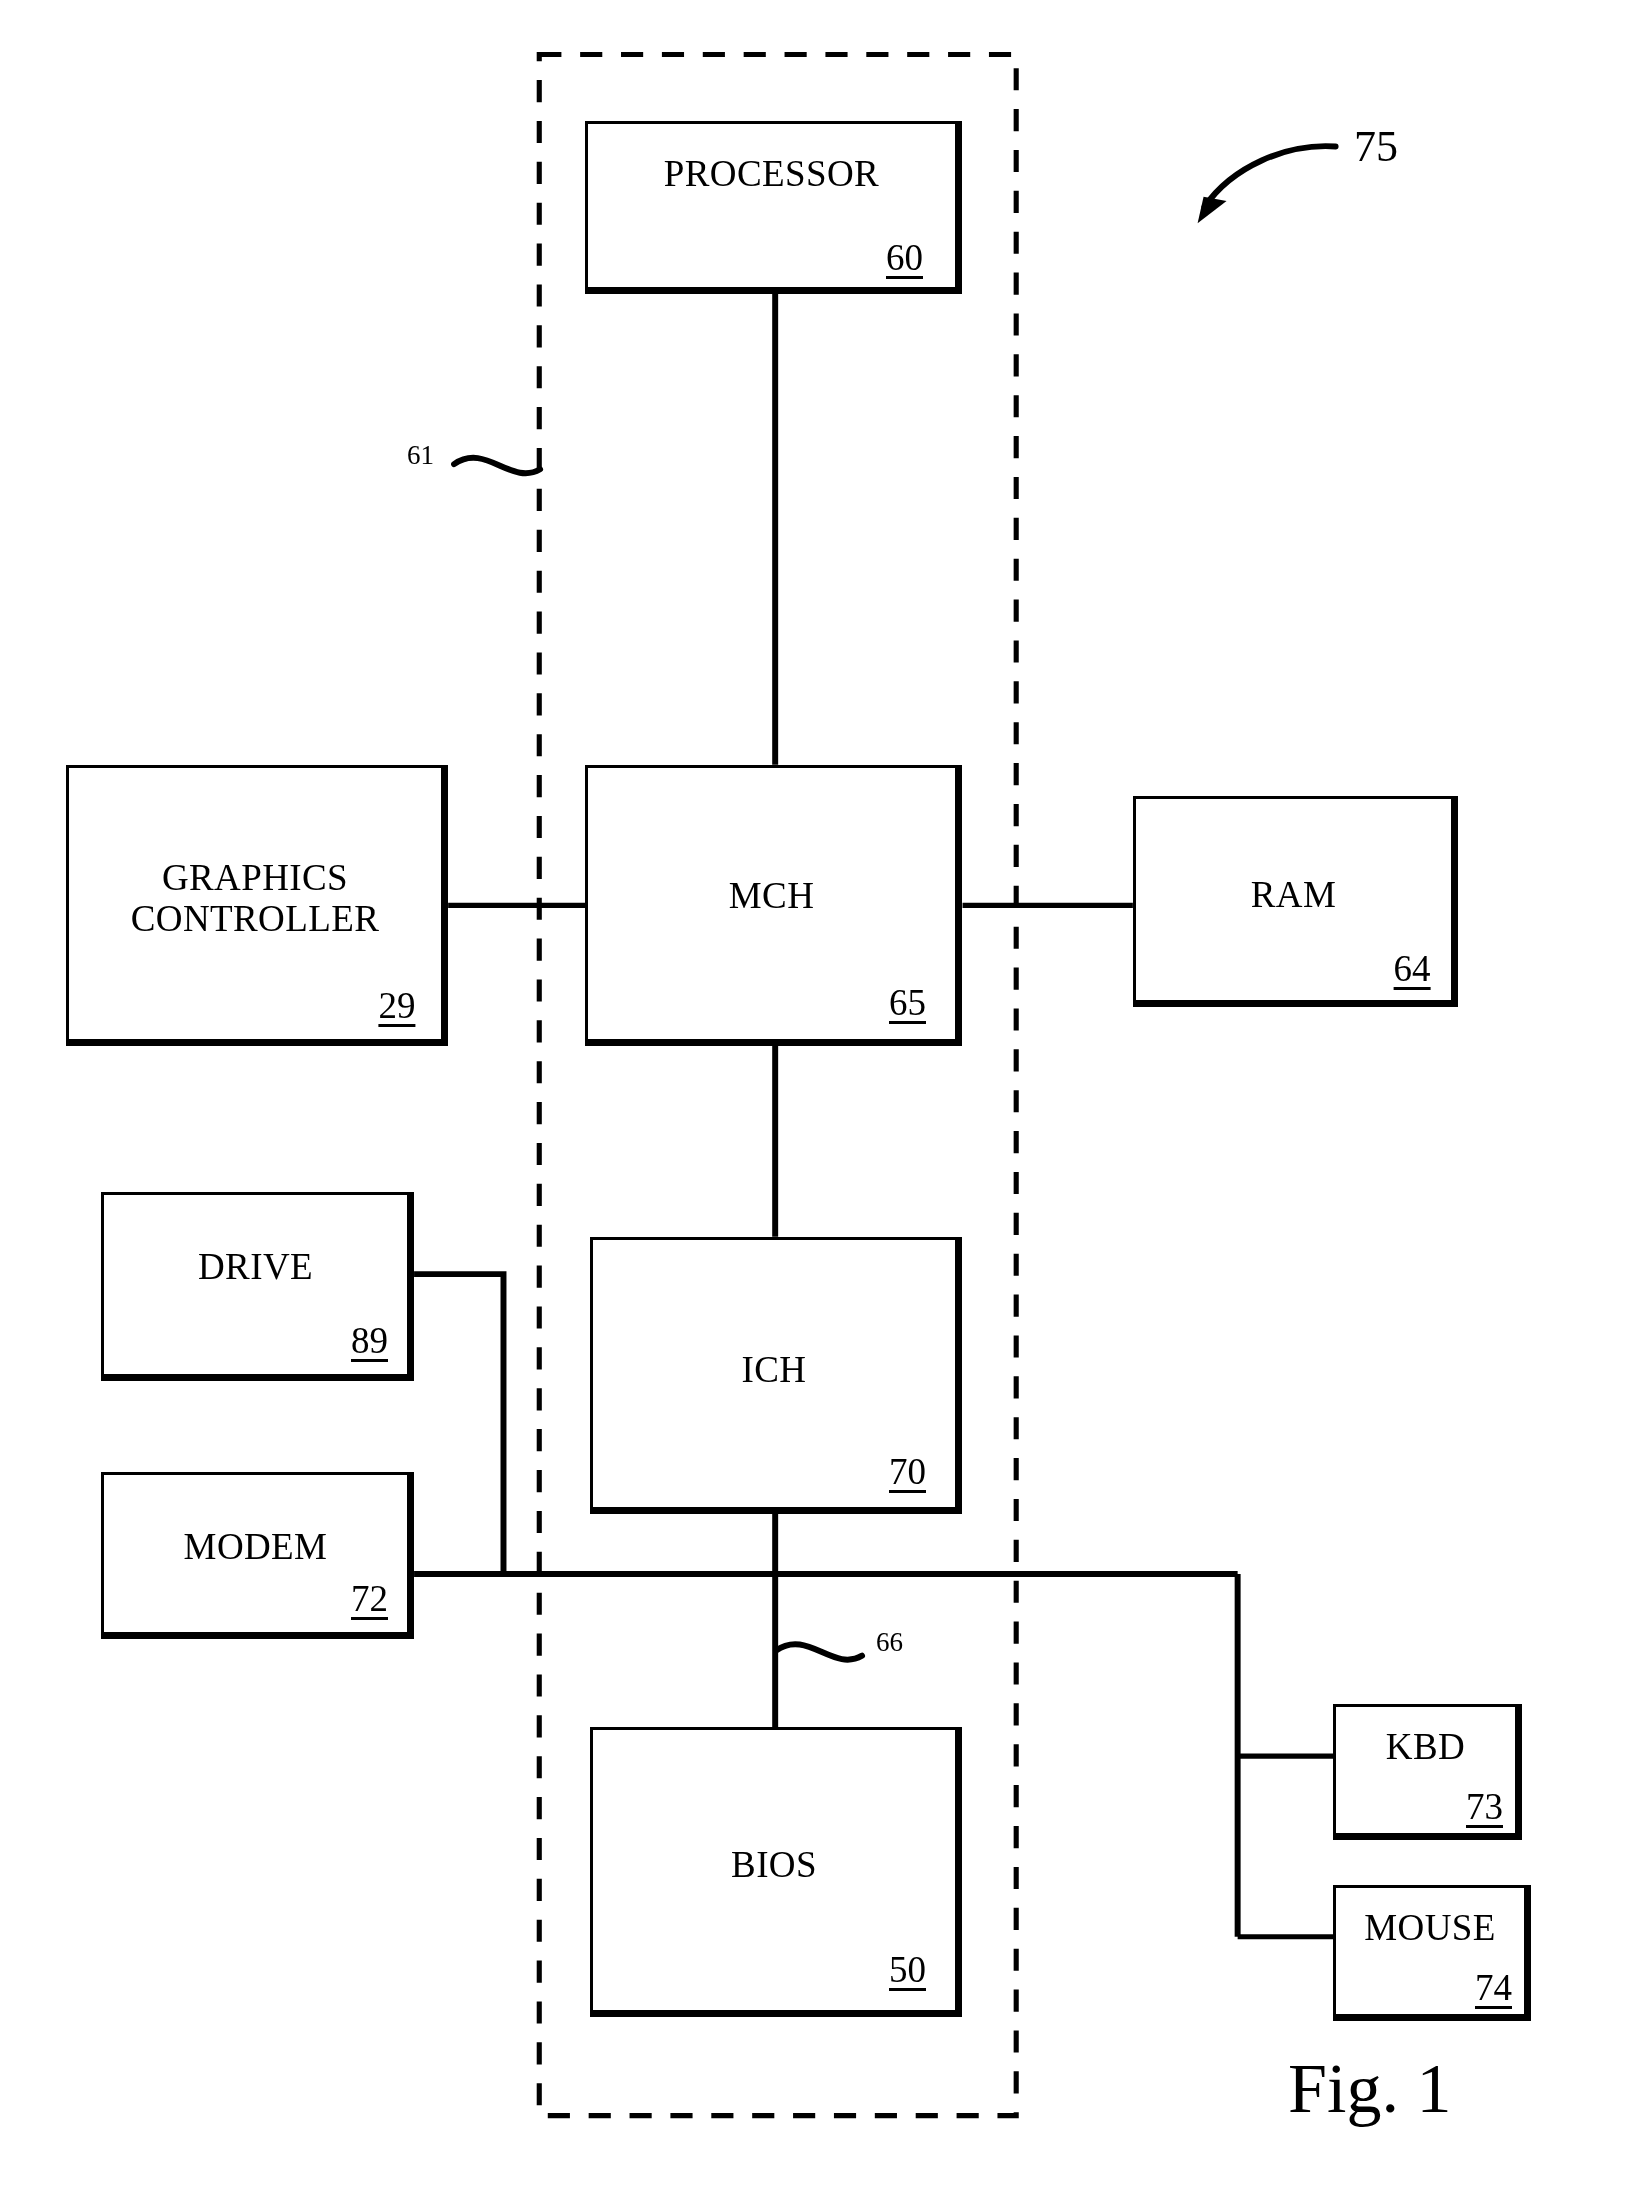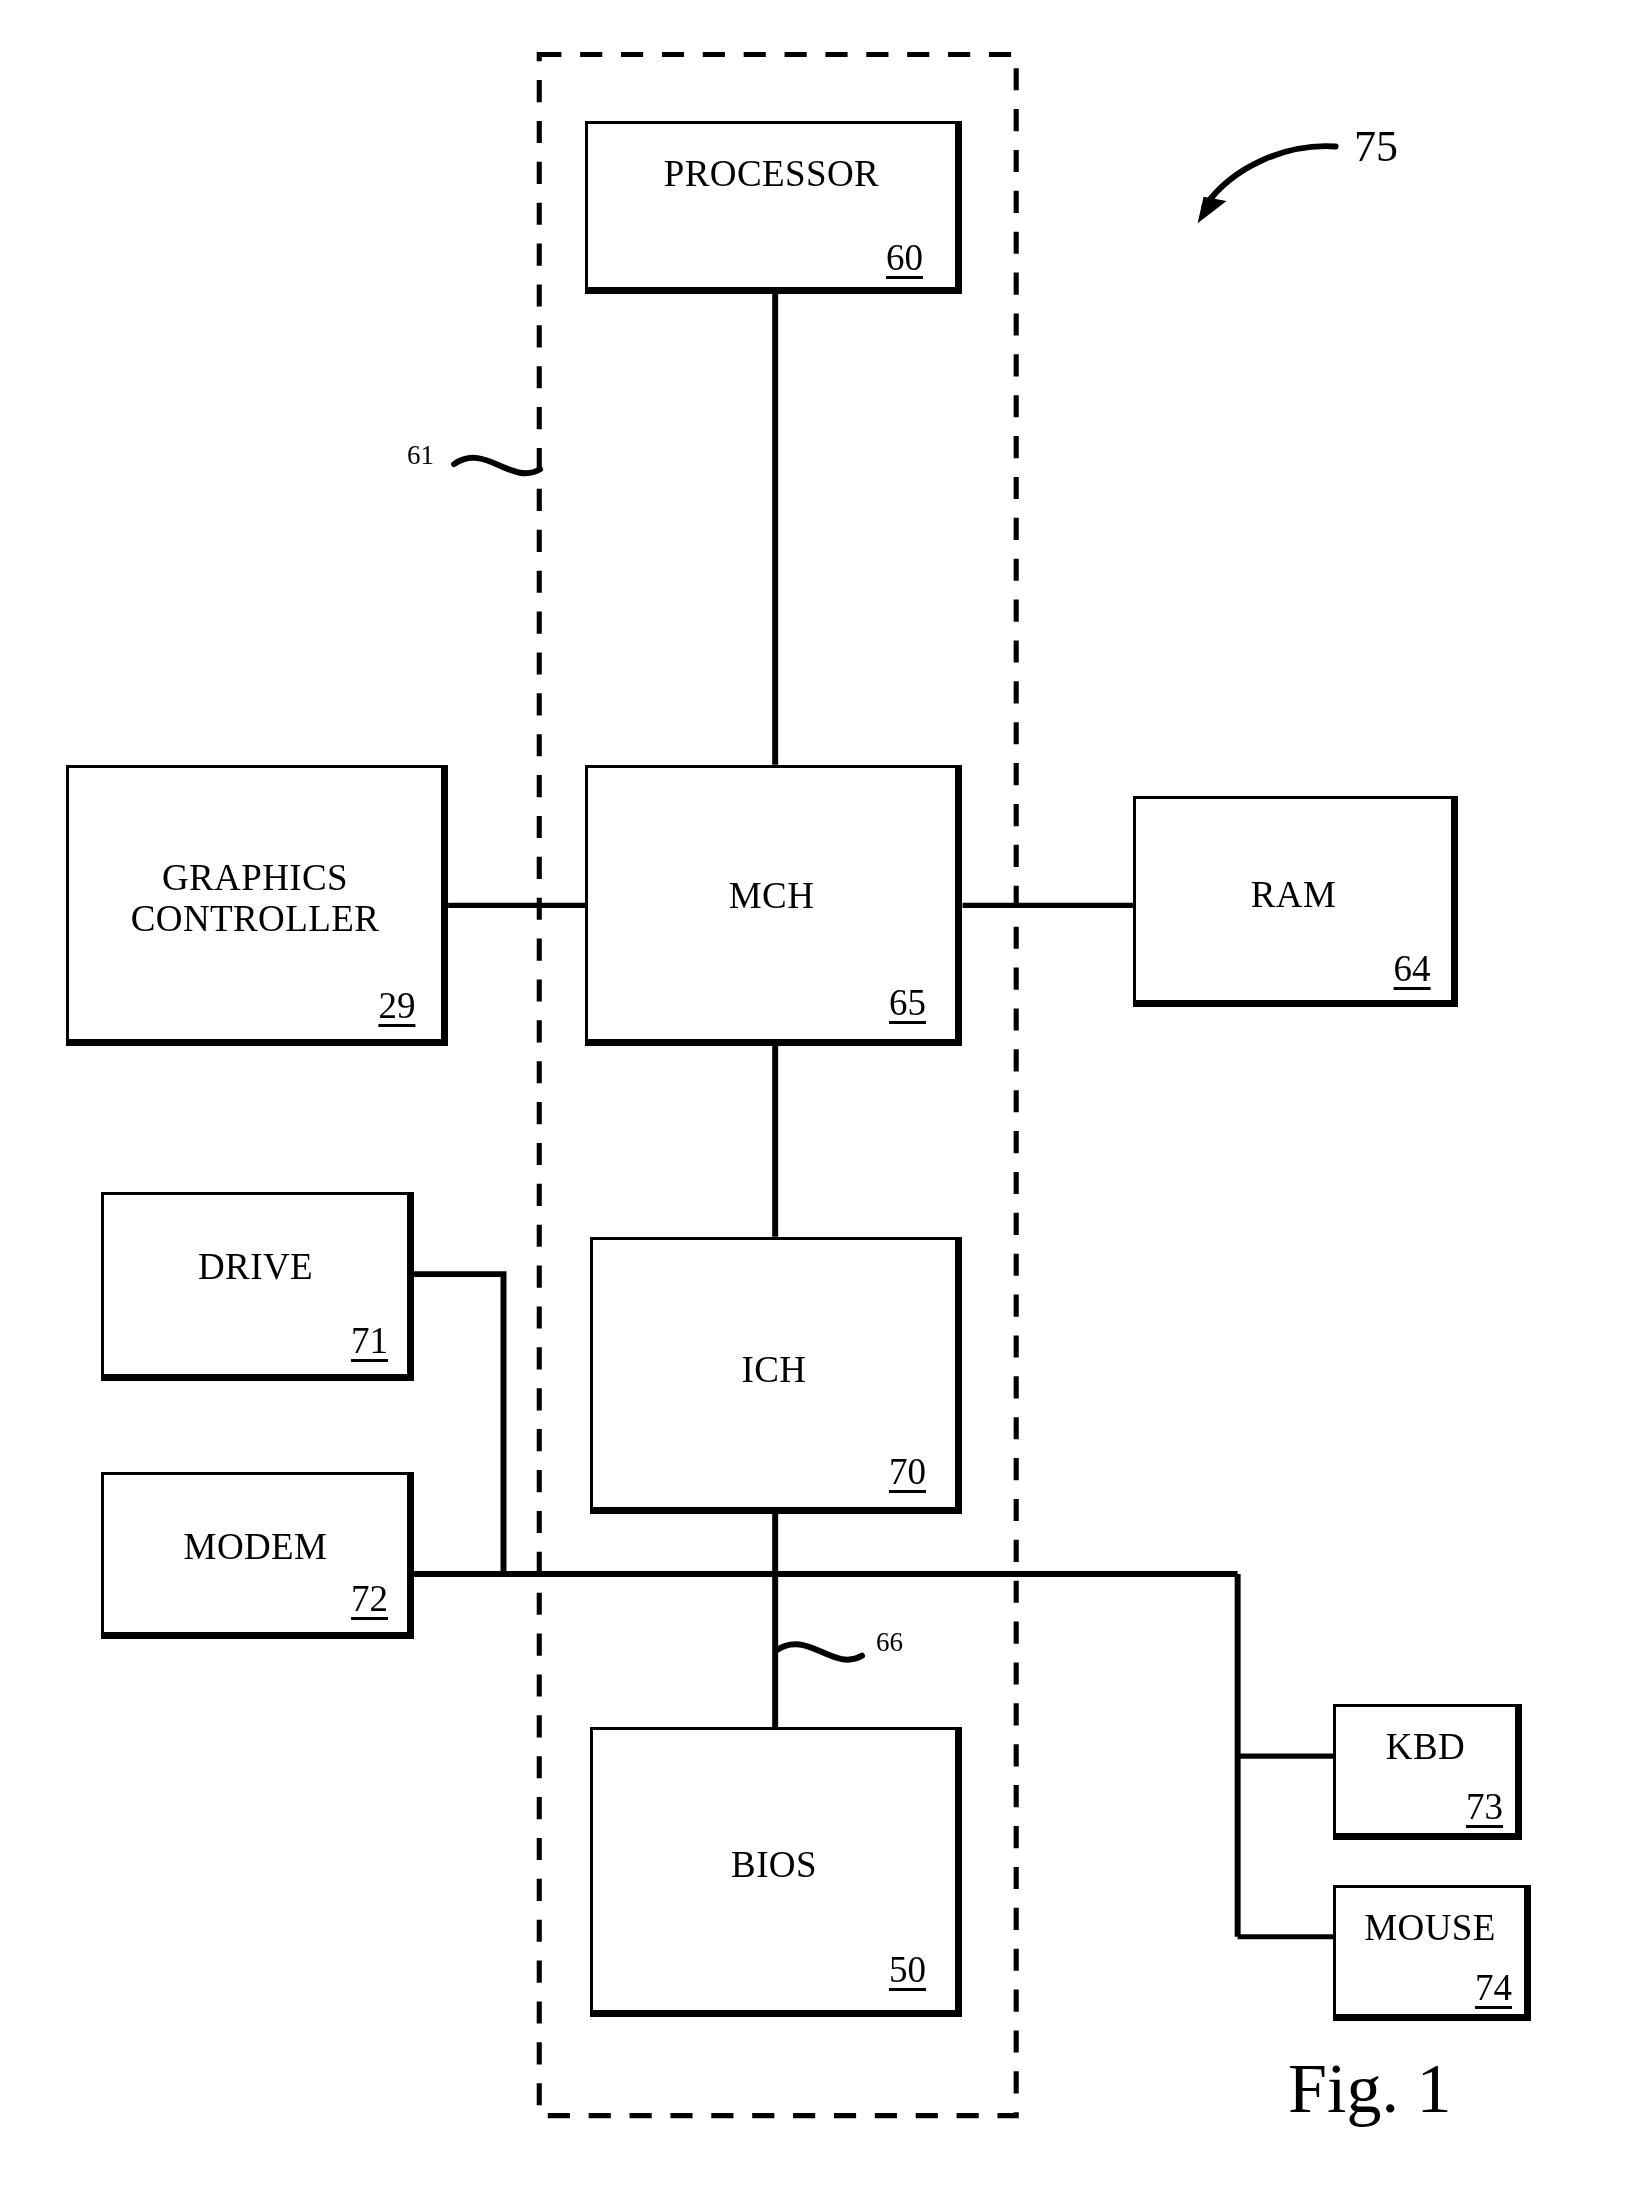--- a/index.html
+++ b/index.html
@@ -143,21 +143,21 @@
     <div class="node-ref" style="right:25.6px; bottom:12px;">29</div>
   </div>
 
   <div class="node-box" id="box-ram">
     <div class="node-label" style="top:75px;">RAM</div>
     <div class="node-ref" style="right:20.4px; bottom:10.2px;">64</div>
   </div>
 
   <div class="node-box" id="box-drive">
     <div class="node-label" style="top:51px;">DRIVE</div>
-    <div class="node-ref" style="right:19px; bottom:12px;">71</div>
+    <div class="node-ref" style="right:19px; bottom:12px;">89</div>
   </div>
 
   <div class="node-box" id="box-modem">
     <div class="node-label" style="top:51px;">MODEM</div>
     <div class="node-ref" style="right:19px; bottom:12px;">72</div>
   </div>
 
   <div class="node-box" id="box-kbd">
     <div class="node-label" style="top:19px;">KBD</div>
     <div class="node-ref" style="right:12px; bottom:5.1px;">73</div>

